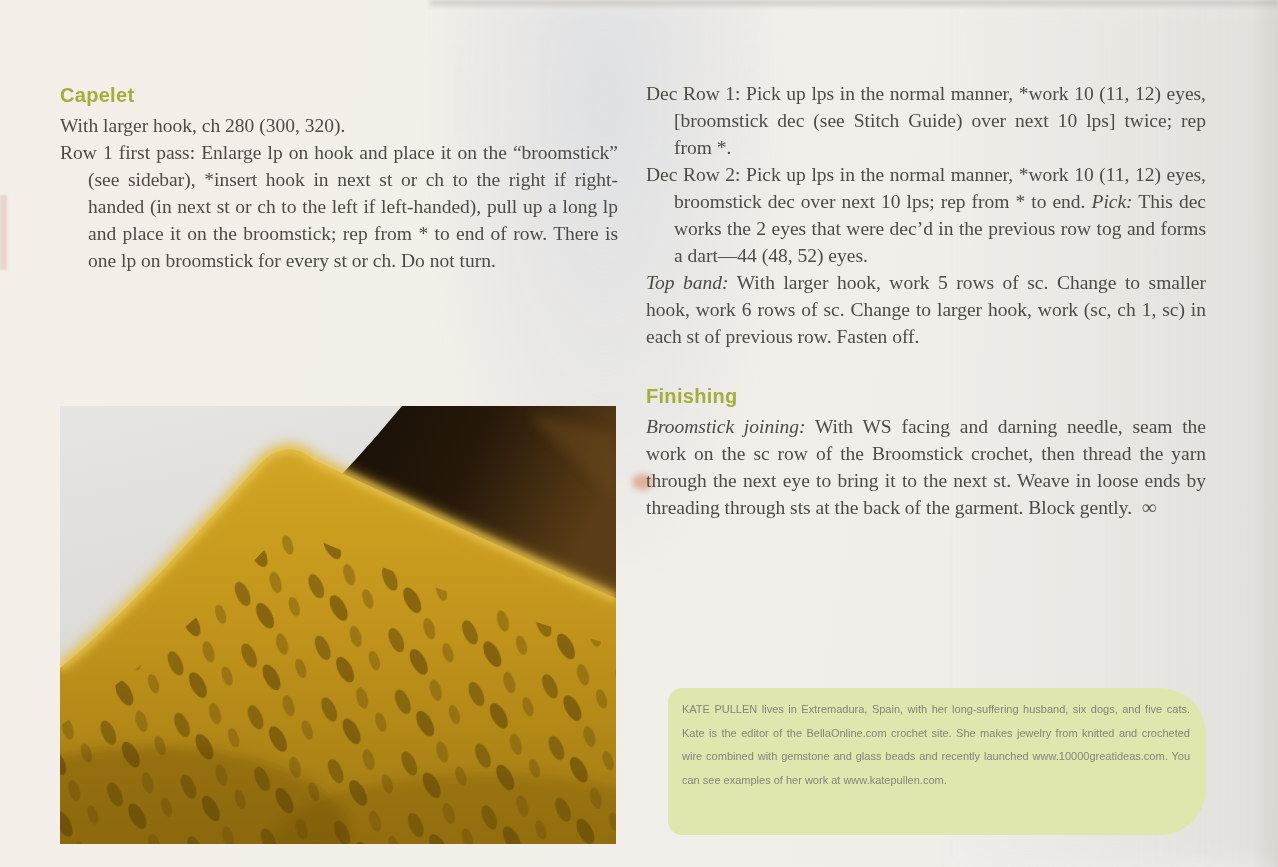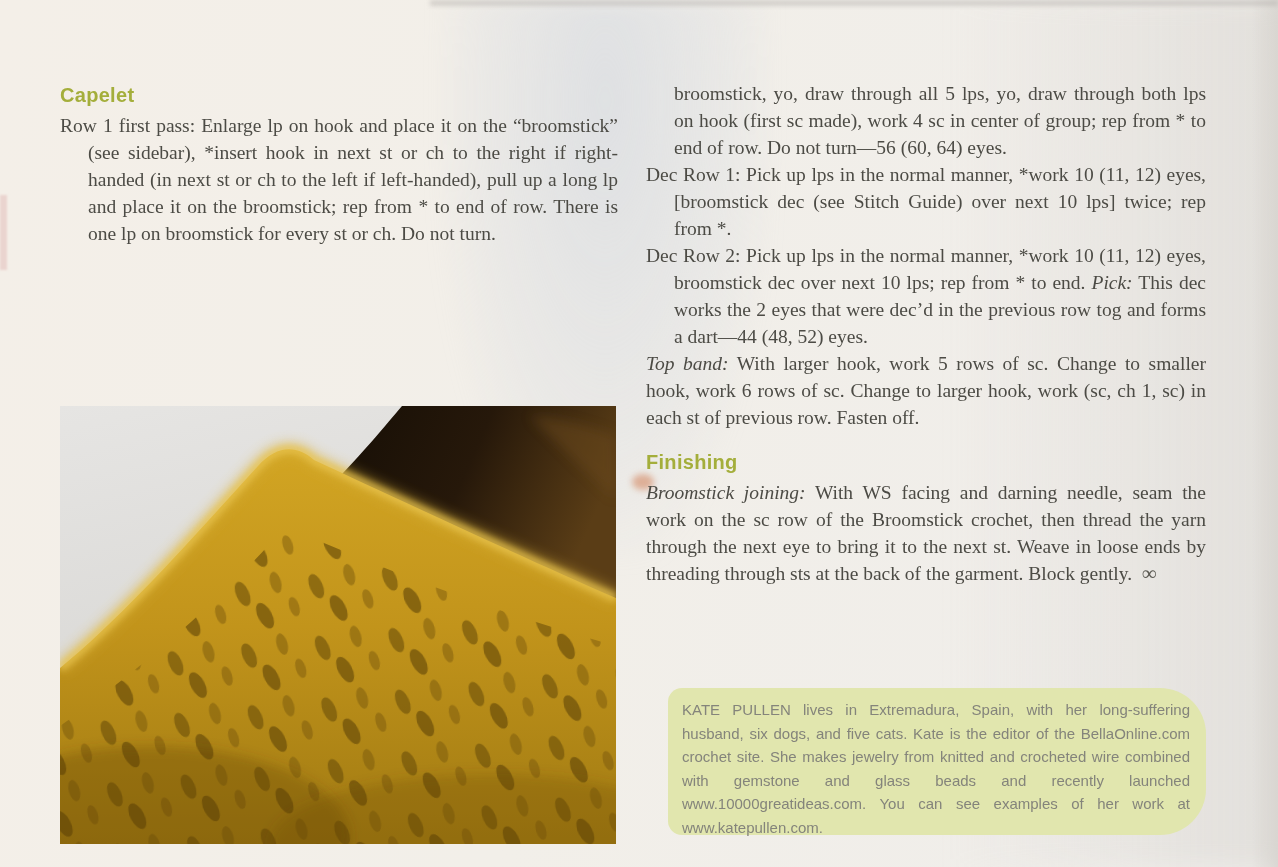--- a/index.html
+++ b/index.html
@@ -49,48 +49,49 @@
   .body-text p{margin:0;}
   .hang{padding-left:28px;text-indent:-28px;}
   .cont{padding-left:28px;}
   .lead{margin-top:20px;}
   .lead-bold{font-style:italic;font-weight:normal;}
   .note{font-style:italic;}
   .end-mark{font-weight:bold;color:#5a5952;letter-spacing:-1px;padding-left:10px;font-size:20px;}
 
   .left-col{position:absolute;left:60px;top:83px;width:558px;}
   .right-col{position:absolute;left:646px;top:80px;width:560px;}
-  .finishing-head{margin-top:19px;}
+  .finishing-head{margin-top:34px;}
 
   .photo{position:absolute;left:60px;top:406px;width:556px;height:438px;}
   .photo svg{display:block;}
 
   .bio-box{
     position:absolute;left:668px;top:688px;width:538px;height:147px;box-sizing:border-box;
     background:#e1e6ae;border-radius:14px 46px 46px 14px;
     padding:10px 16px 0 14px;
     font-family:"Liberation Sans", sans-serif;
-    font-size:15px;line-height:23.5px;color:#84847b;text-align:justify;
+    font-size:11px;line-height:23.5px;color:#84847b;text-align:justify;
   }
   .bio-box p{margin:0;}
 </style>
 </head>
 <body>
 
 <div class="page">
 
   <div class="bg-dome"></div>
   <div class="bg-right"></div>
   <div class="page-edge"></div>
   <div class="top-shadow"></div>
   <div class="artifact-pink"></div>
   <div class="artifact-orange"></div>
 
   <div class="left-col body-text">
     <h2 class="green-head">Capelet</h2>
+    <p>With larger hook, ch 280 (300, 320).</p>
     <p class="hang"><span class="lead">Row 1 first pass:</span><span> Enlarge lp on hook and place it on the “broomstick” (see sidebar), *insert hook in next st or ch to the right if right-handed (in next st or ch to the left if left-handed), pull up a long lp and place it on the broomstick; rep from * to end of row. There is one lp on broomstick for every st or ch. Do not turn.</span></p>
   </div>
 
   <div class="photo">
     <svg width="556" height="438" viewBox="0 0 556 438" xmlns="http://www.w3.org/2000/svg">
       <defs>
         <linearGradient id="photoBg" x1="0" y1="0" x2="0.3" y2="1">
           <stop offset="0" stop-color="#e6e5e3"></stop>
           <stop offset="1" stop-color="#d3d2cf"></stop>
         </linearGradient>
@@ -129,21 +130,20 @@
       <path d="M0,262 C70,205 150,112 198,60 C216,40 236,38 254,54 C340,94 460,150 556,192" fill="none" stroke="#e8c34e" stroke-width="8" opacity="0.8" filter="url(#soft3)"></path>
 
       <path d="M0,320 C90,258 180,175 225,120 C310,158 430,205 556,240 L556,438 L0,438 Z" fill="url(#lace)"></path>
 
       <ellipse cx="90" cy="430" rx="200" ry="90" fill="rgba(88,60,6,0.28)" filter="url(#soft6)"></ellipse>
       <ellipse cx="430" cy="438" rx="220" ry="70" fill="rgba(100,70,8,0.22)" filter="url(#soft6)"></ellipse>
     </svg>
   </div>
 
   <div class="right-col body-text">
-    <p class="cont">broomstick, yo, draw through all 5 lps, yo, draw through both lps on hook (first sc made), work 4 sc in center of group; rep from * to end of row. Do not turn—56 (60, 64) eyes.</p>
     <p class="hang"><span class="lead">Dec Row 1:</span><span> Pick up lps in the normal manner, *work 10 (11, 12) eyes, [broomstick dec (see Stitch Guide) over next 10 lps] twice; rep from *.</span></p>
     <p class="hang"><span class="lead">Dec Row 2:</span><span> Pick up lps in the normal manner, *work 10 (11, 12) eyes, broomstick dec over next 10 lps; rep from * to end. </span><span class="note">Pick:</span><span> This dec works the 2 eyes that were dec’d in the previous row tog and forms a dart—44 (48, 52) eyes.</span></p>
     <p><span class="lead-bold">Top band:</span><span> With larger hook, work 5 rows of sc. Change to smaller hook, work 6 rows of sc. Change to larger hook, work (sc, ch 1, sc) in each st of previous row. Fasten off.</span></p>
 
     <h2 class="green-head finishing-head">Finishing</h2>
     <p><span class="lead-bold">Broomstick joining:</span><span> With WS facing and darning needle, seam the work on the sc row of the Broomstick crochet, then thread the yarn through the next eye to bring it to the next st. Weave in loose ends by threading through sts at the back of the garment. Block gently.</span><span class="end-mark">∞</span></p>
   </div>
 
   <div class="bio-box">
     <p>KATE PULLEN lives in Extremadura, Spain, with her long-suffering husband, six dogs, and five cats. Kate is the editor of the BellaOnline.com crochet site. She makes jewelry from knitted and crocheted wire combined with gemstone and glass beads and recently launched www.10000greatideas.com. You can see examples of her work at www.katepullen.com.</p>

